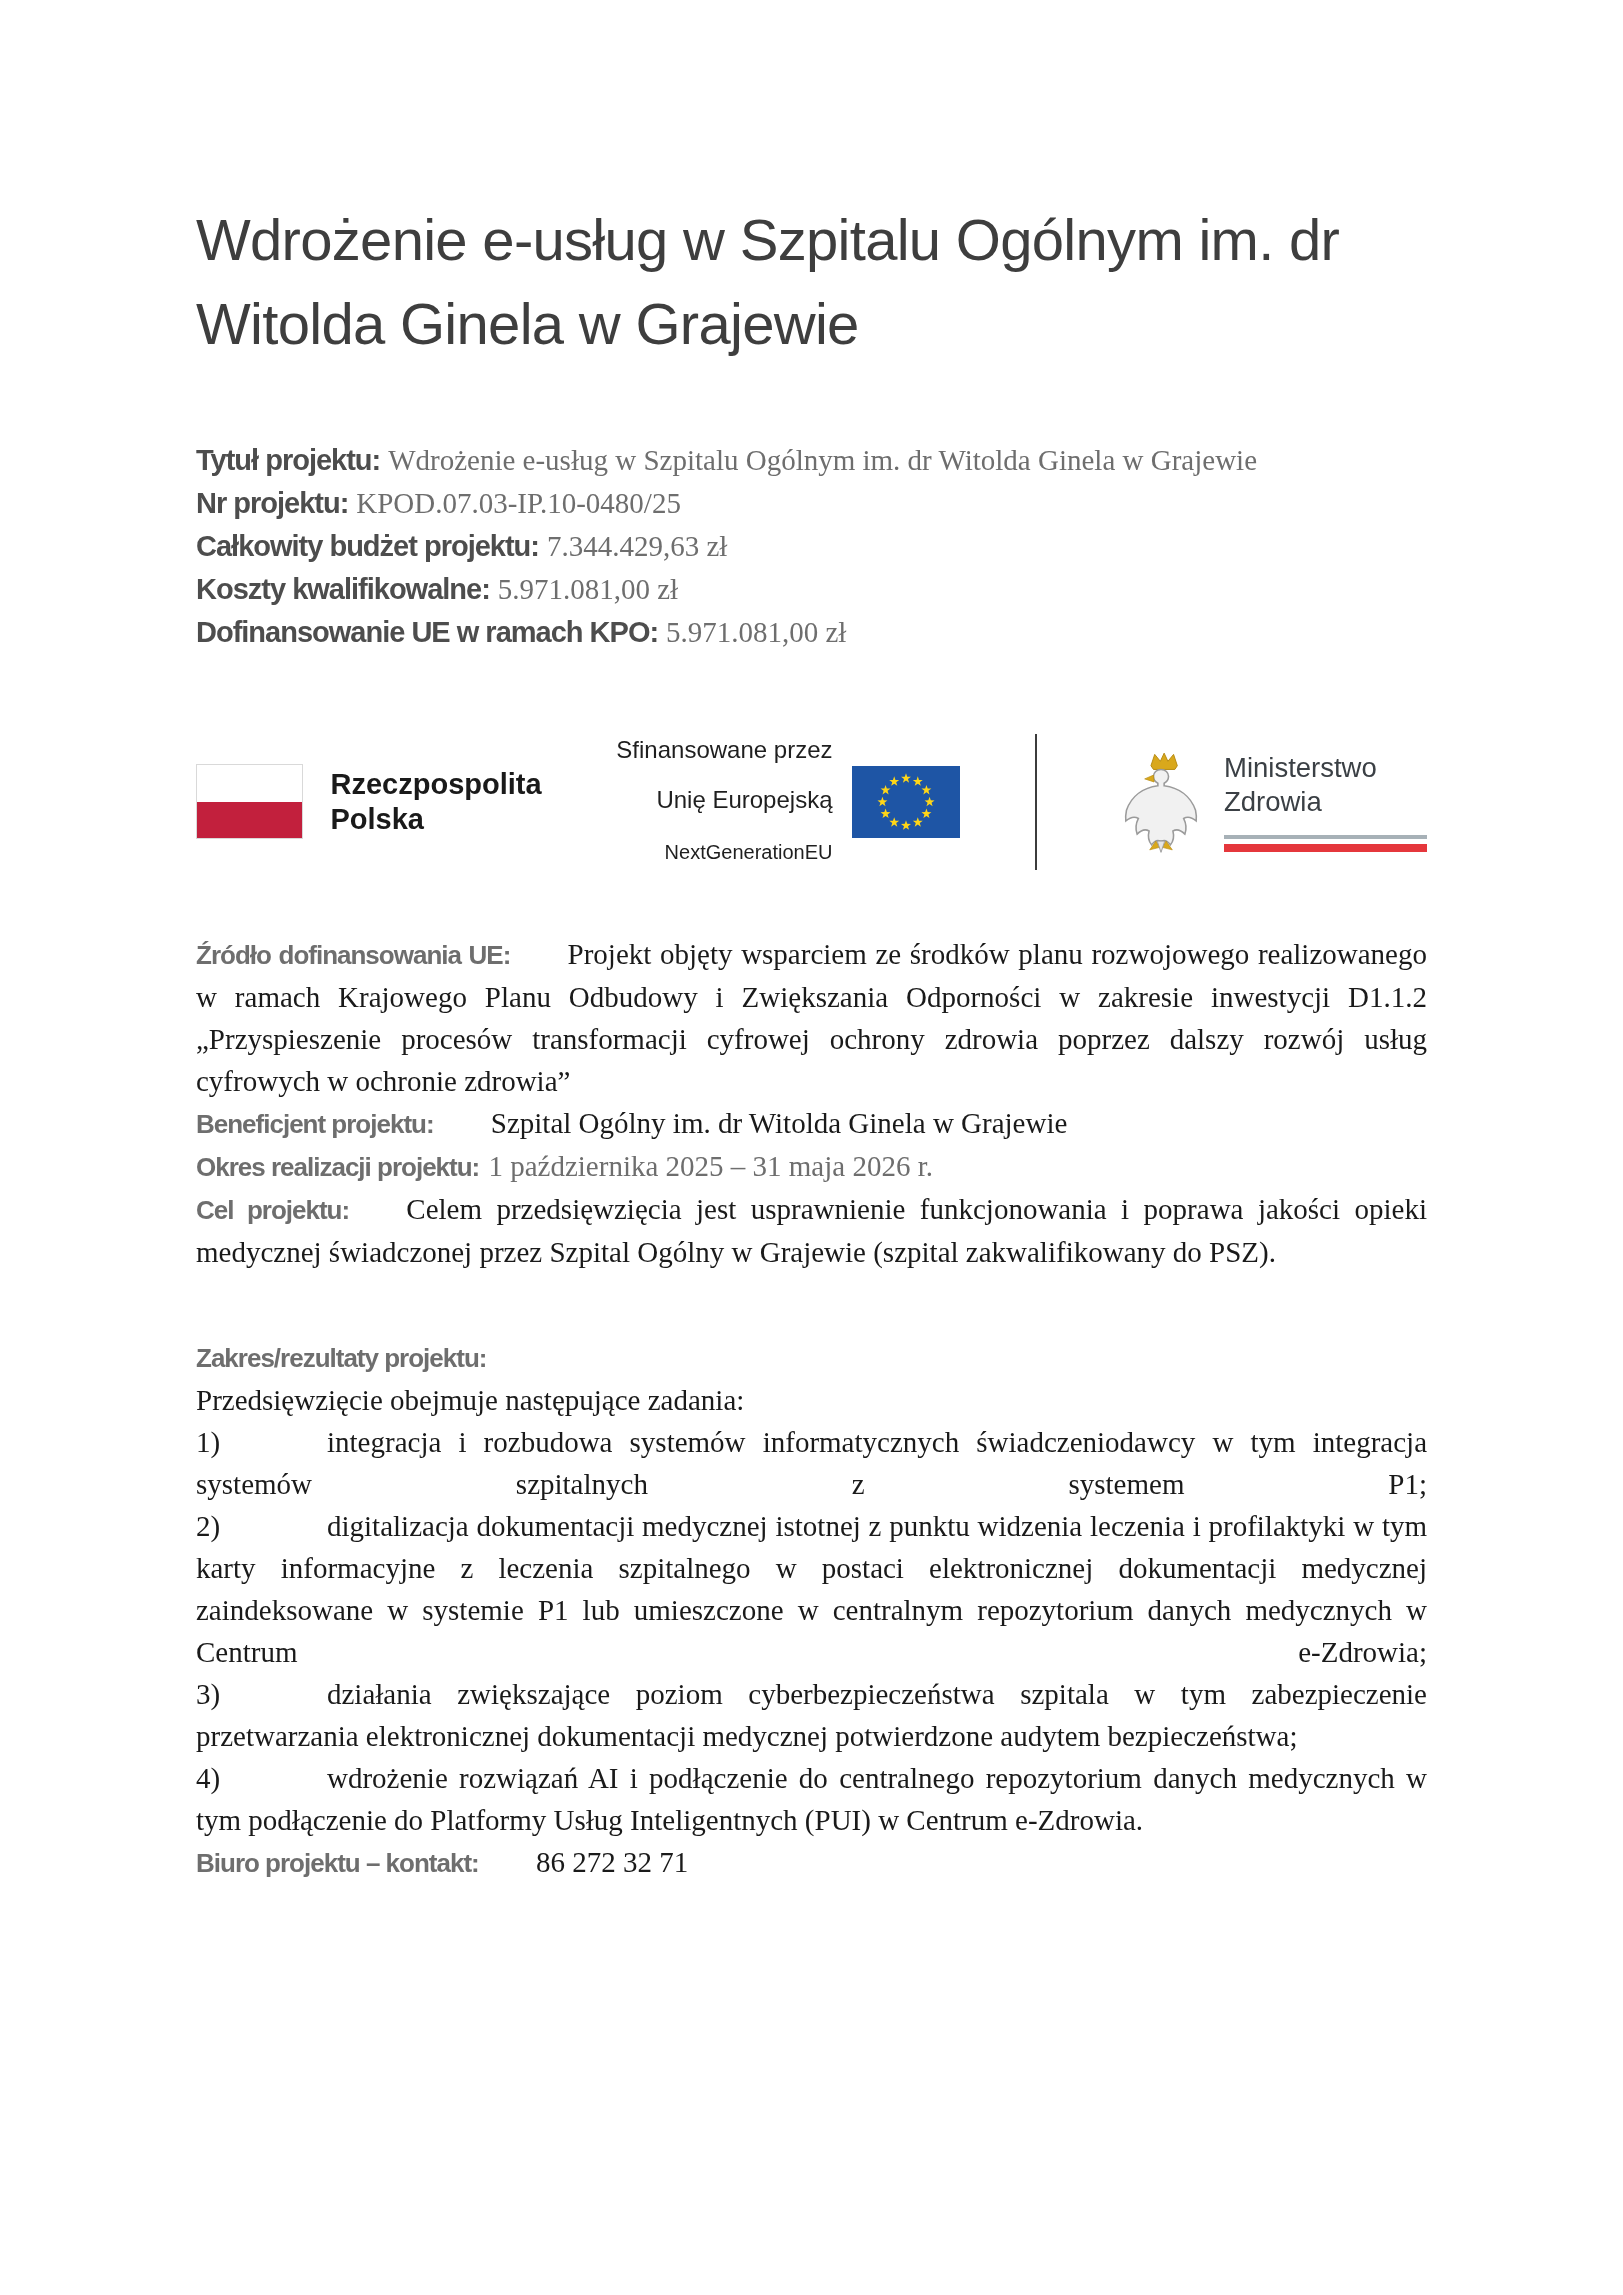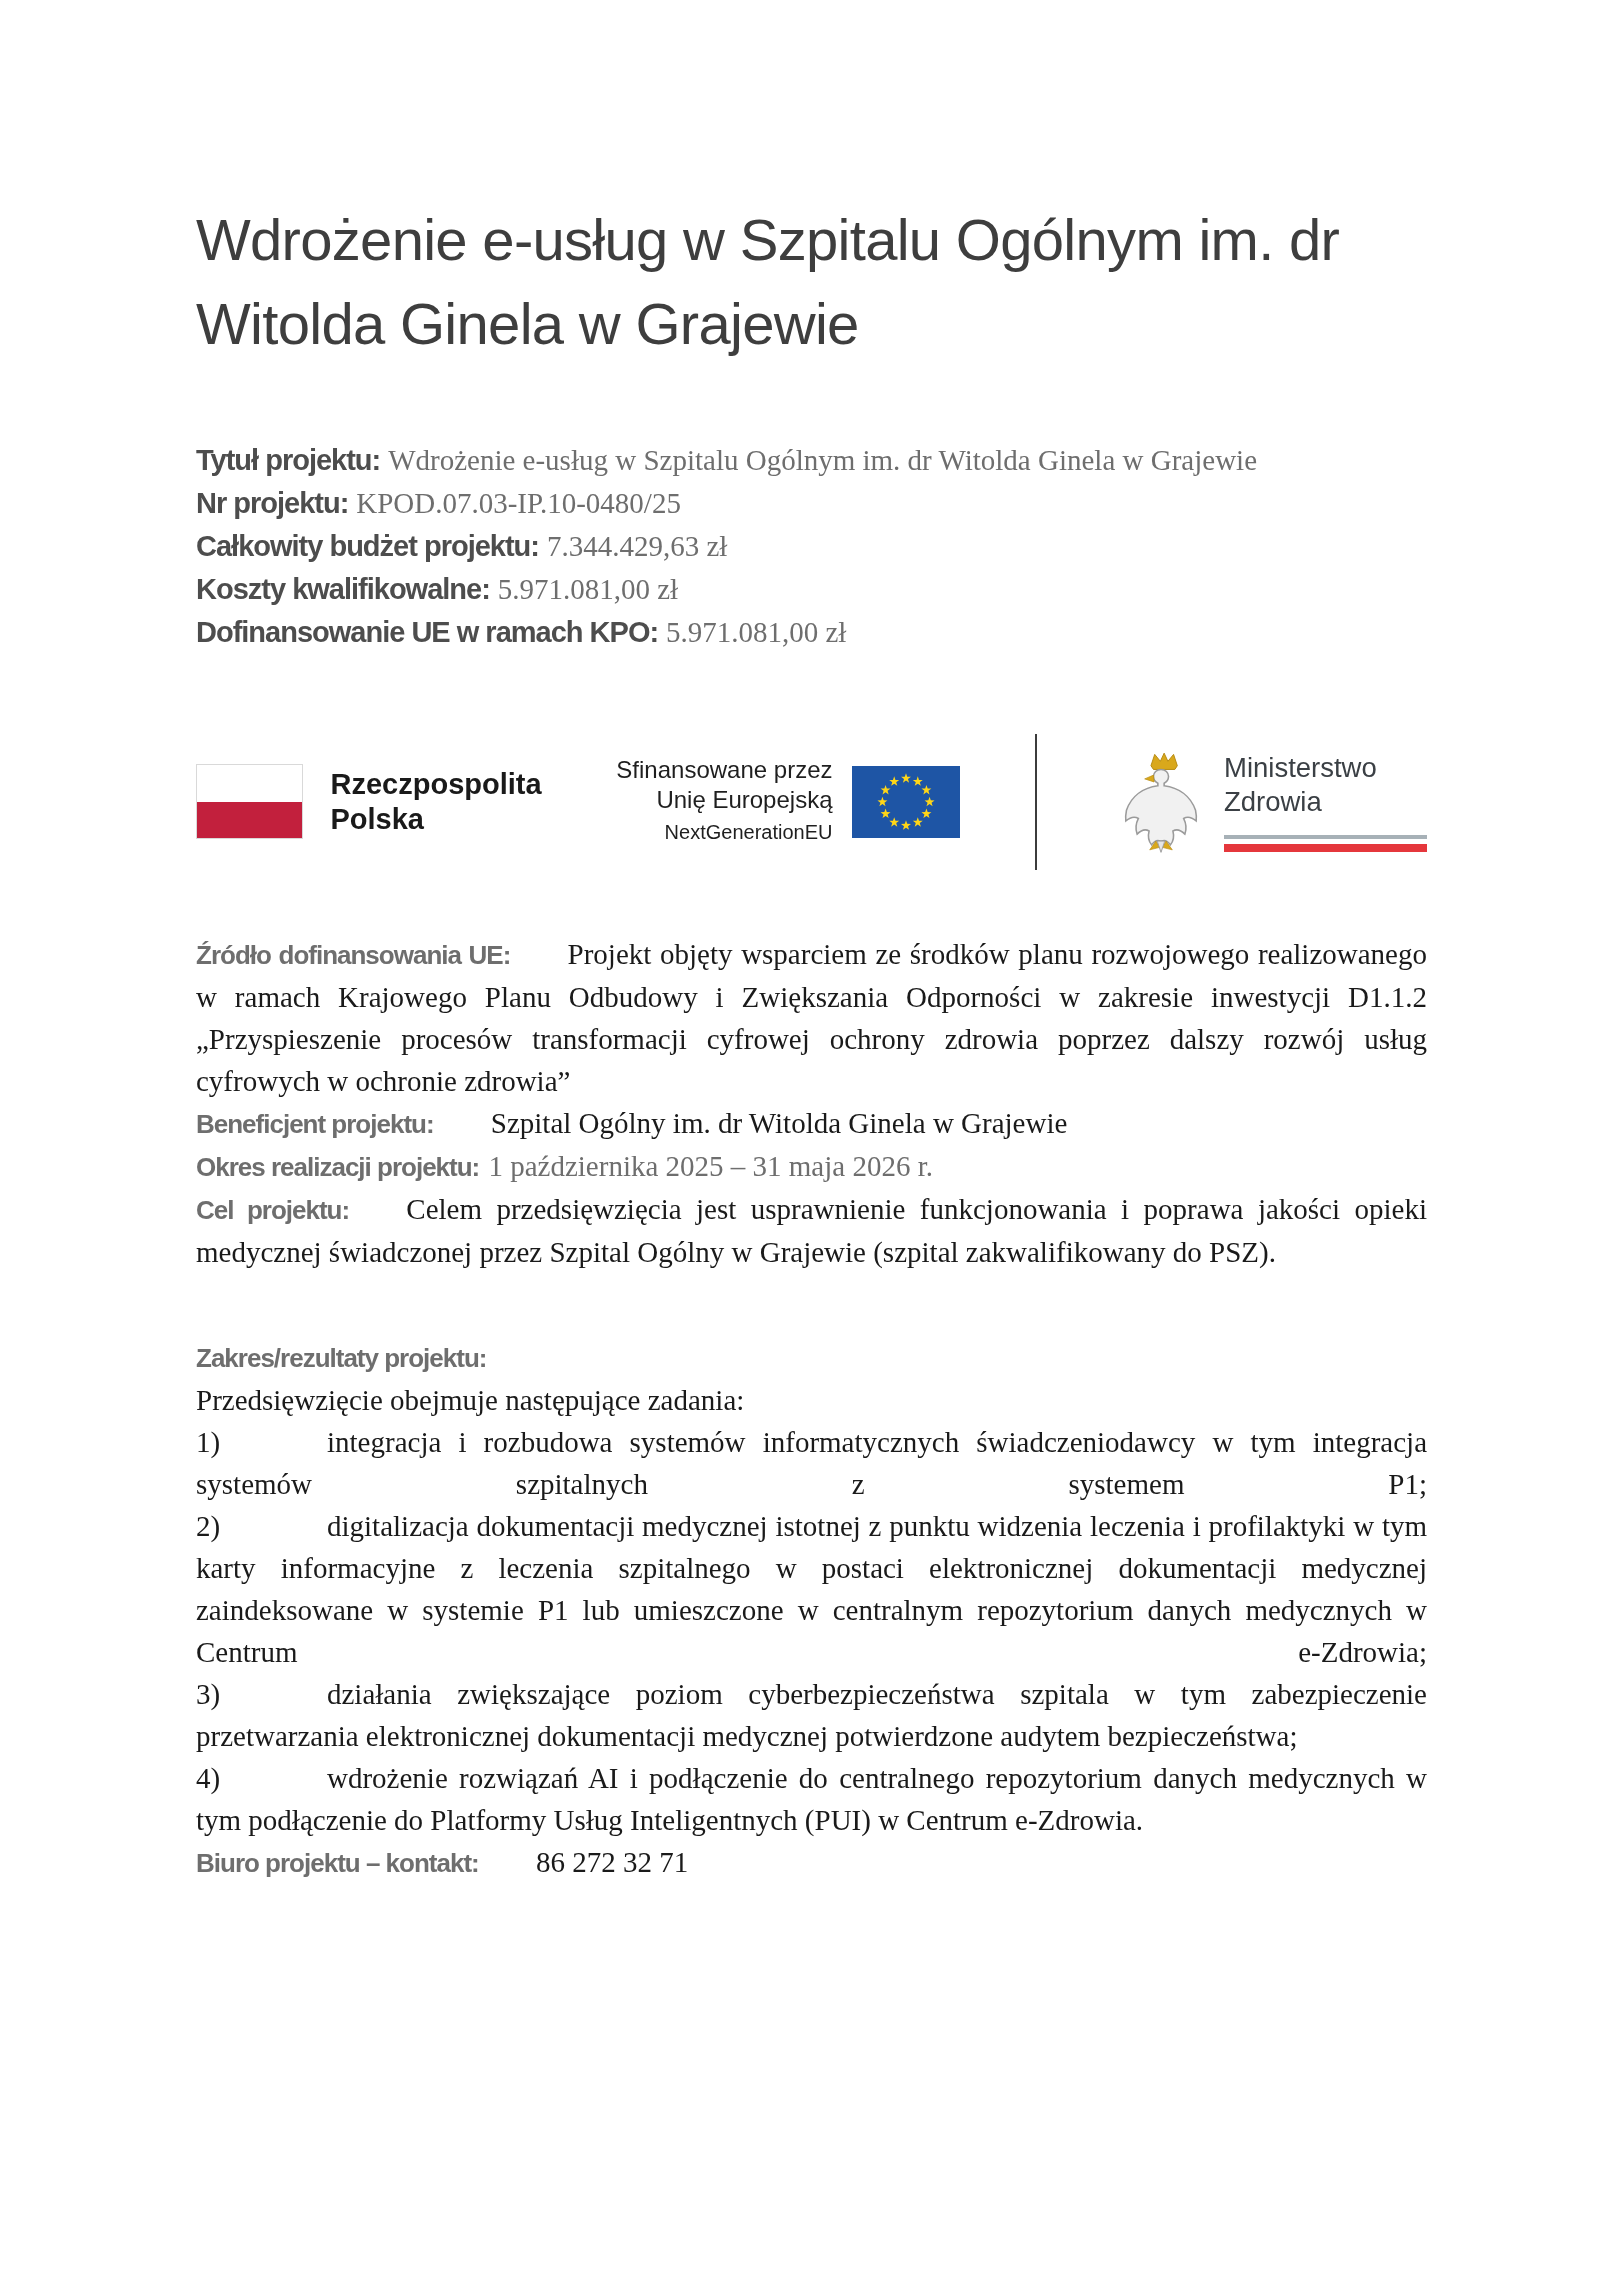--- a/index.html
+++ b/index.html
@@ -40,21 +40,21 @@
   .pl-flag .top{height:50%;background:#ffffff;}
   .pl-flag .bottom{height:50%;background:#c2203d;}
   .pl-text{
     font-family:"Liberation Sans","DejaVu Sans",sans-serif;font-weight:700;
     color:#1a1a1a;font-size:29px;line-height:35px;margin-left:27.5px;
     display:flex;flex-direction:column;
   }
   .eu-text{
     font-family:"Liberation Sans","DejaVu Sans",sans-serif;color:#1f1f1f;
     font-size:24px;line-height:30px;text-align:right;margin-right:19.6px;
-    display:flex;flex-direction:column;
+    display:flex;flex-direction:column;gap:20px;
   }
   .eu-text .ng{font-weight:400;font-size:20px;line-height:34px;}
   .vdivider{width:2px;height:136px;background:#3c3c3c;}
   .mz-text{
     font-family:"Liberation Sans","DejaVu Sans",sans-serif;color:#3b4045;
     font-size:27.5px;line-height:34px;margin-left:14.4px;display:flex;flex-direction:column;
   }
   .mz-stripes{margin-top:15.7px;width:203px;}
   .mz-stripes .sg{height:4.6px;background:#a7b1b7;margin-bottom:4.6px;}
   .mz-stripes .sr{height:7.9px;background:#e5373c;}

